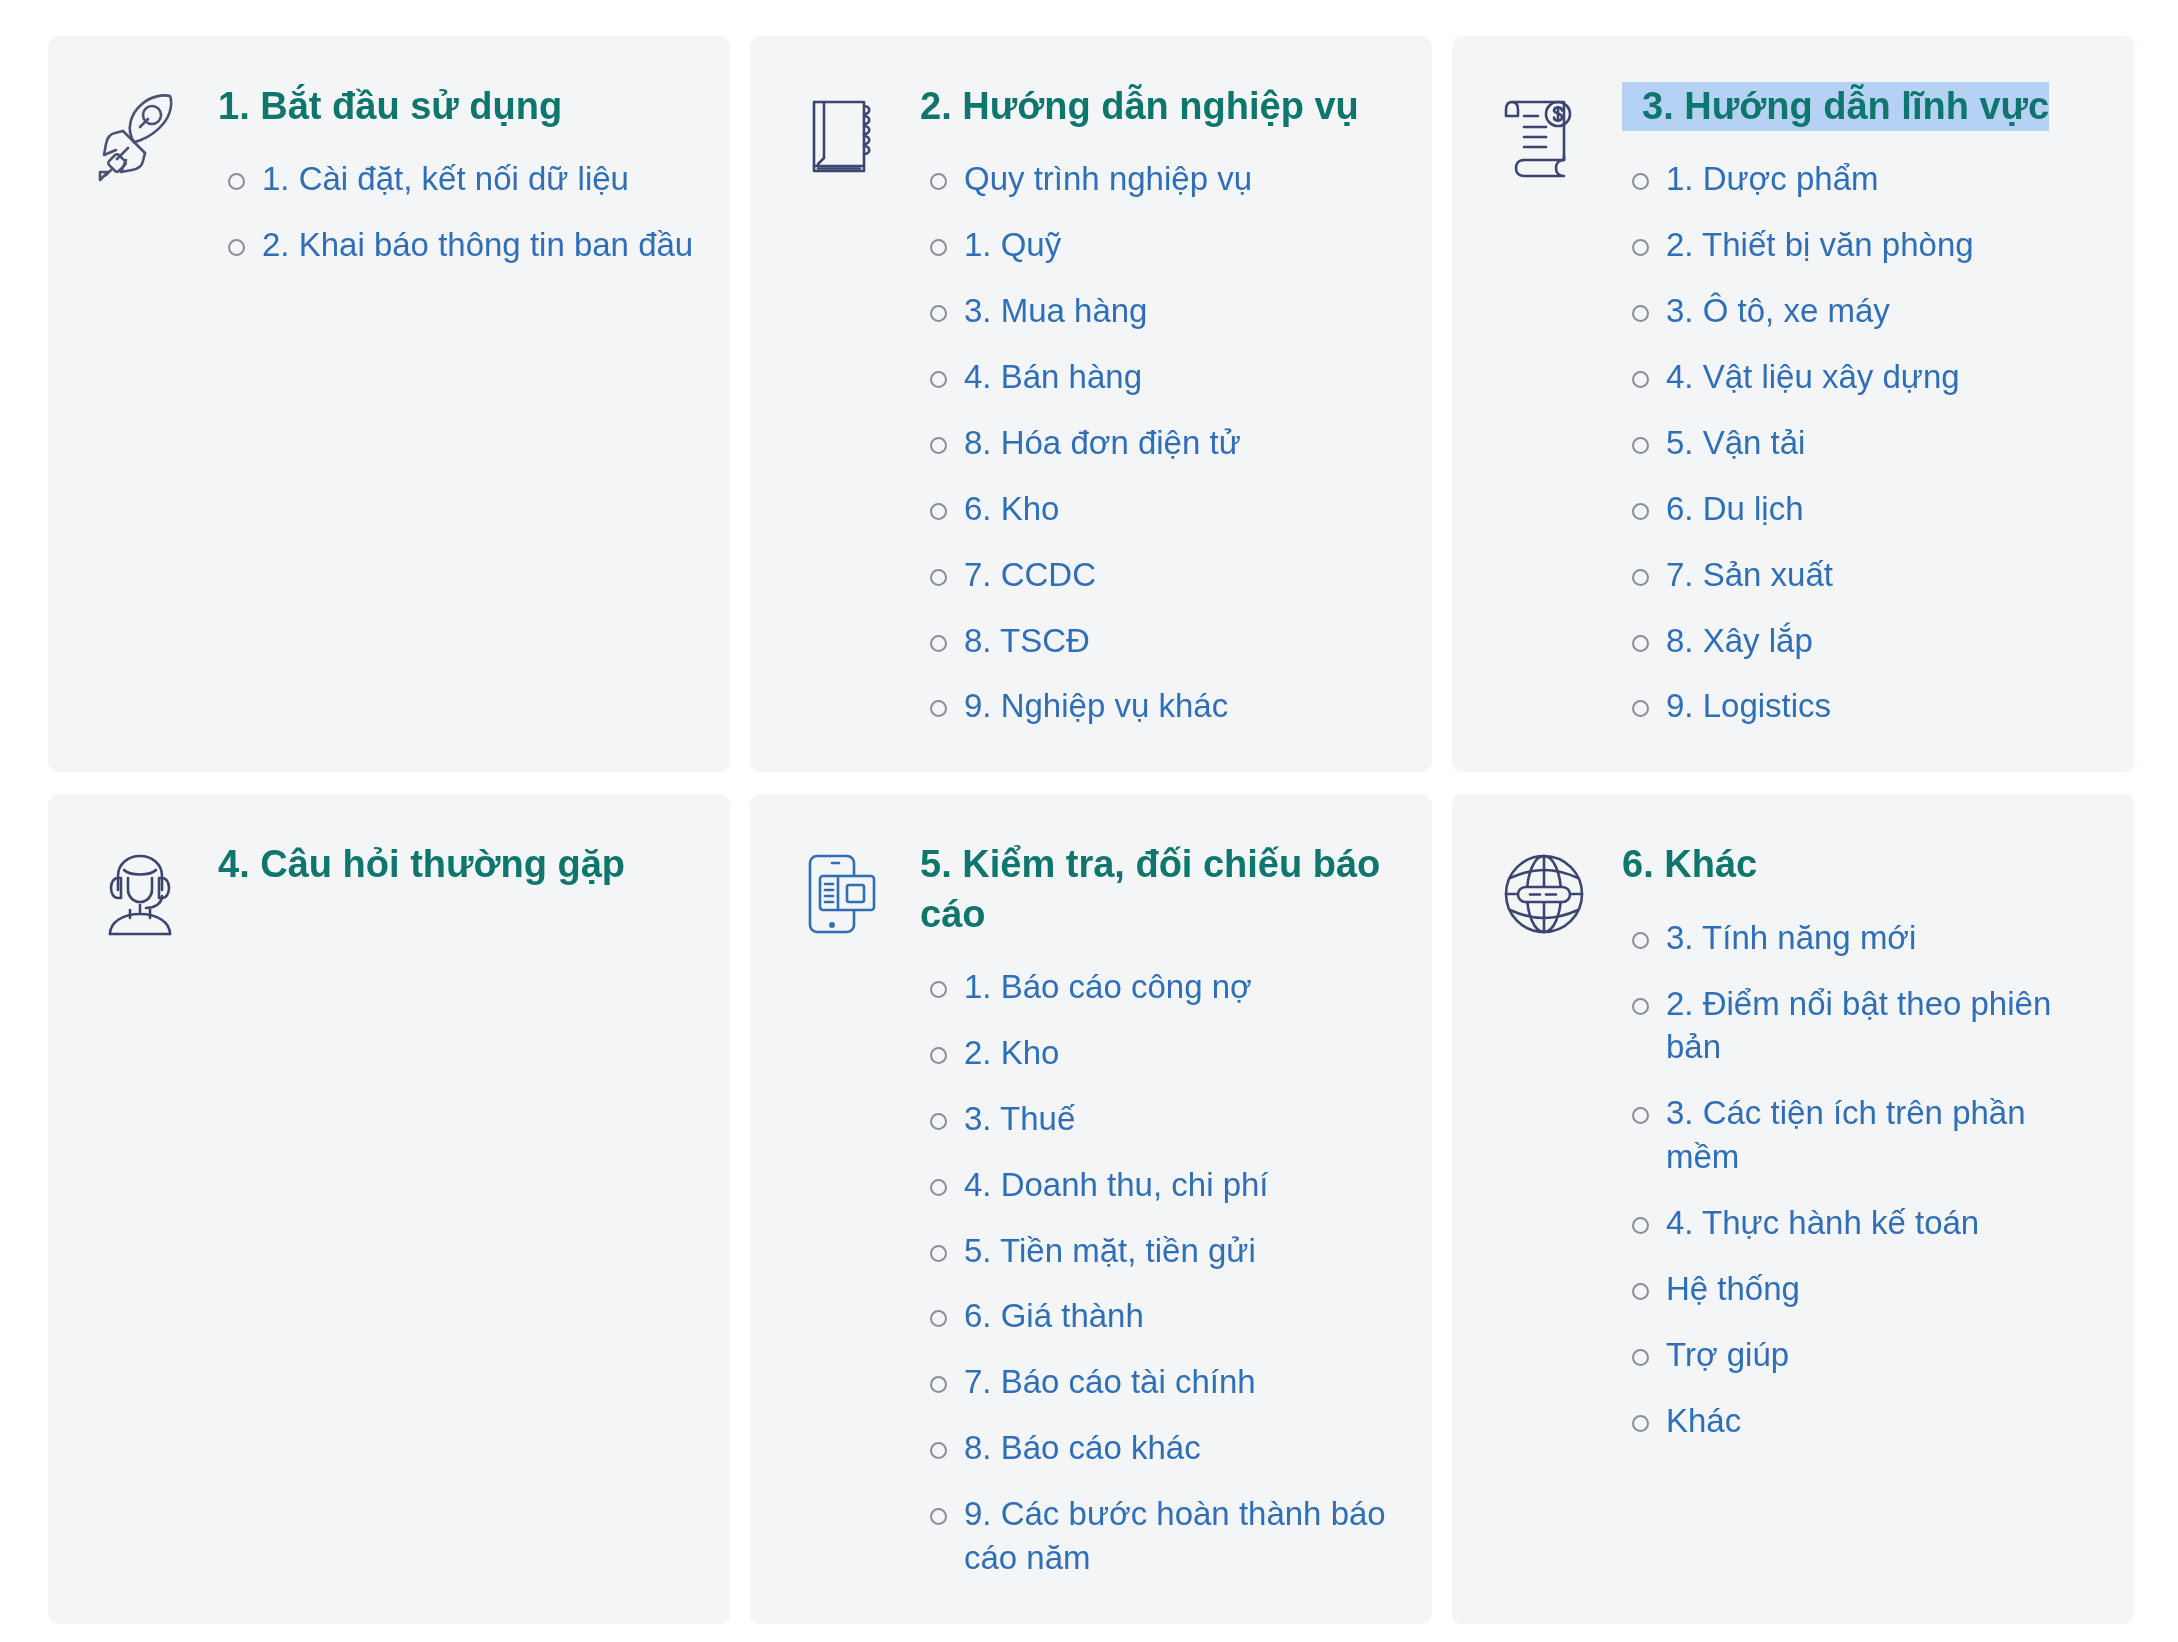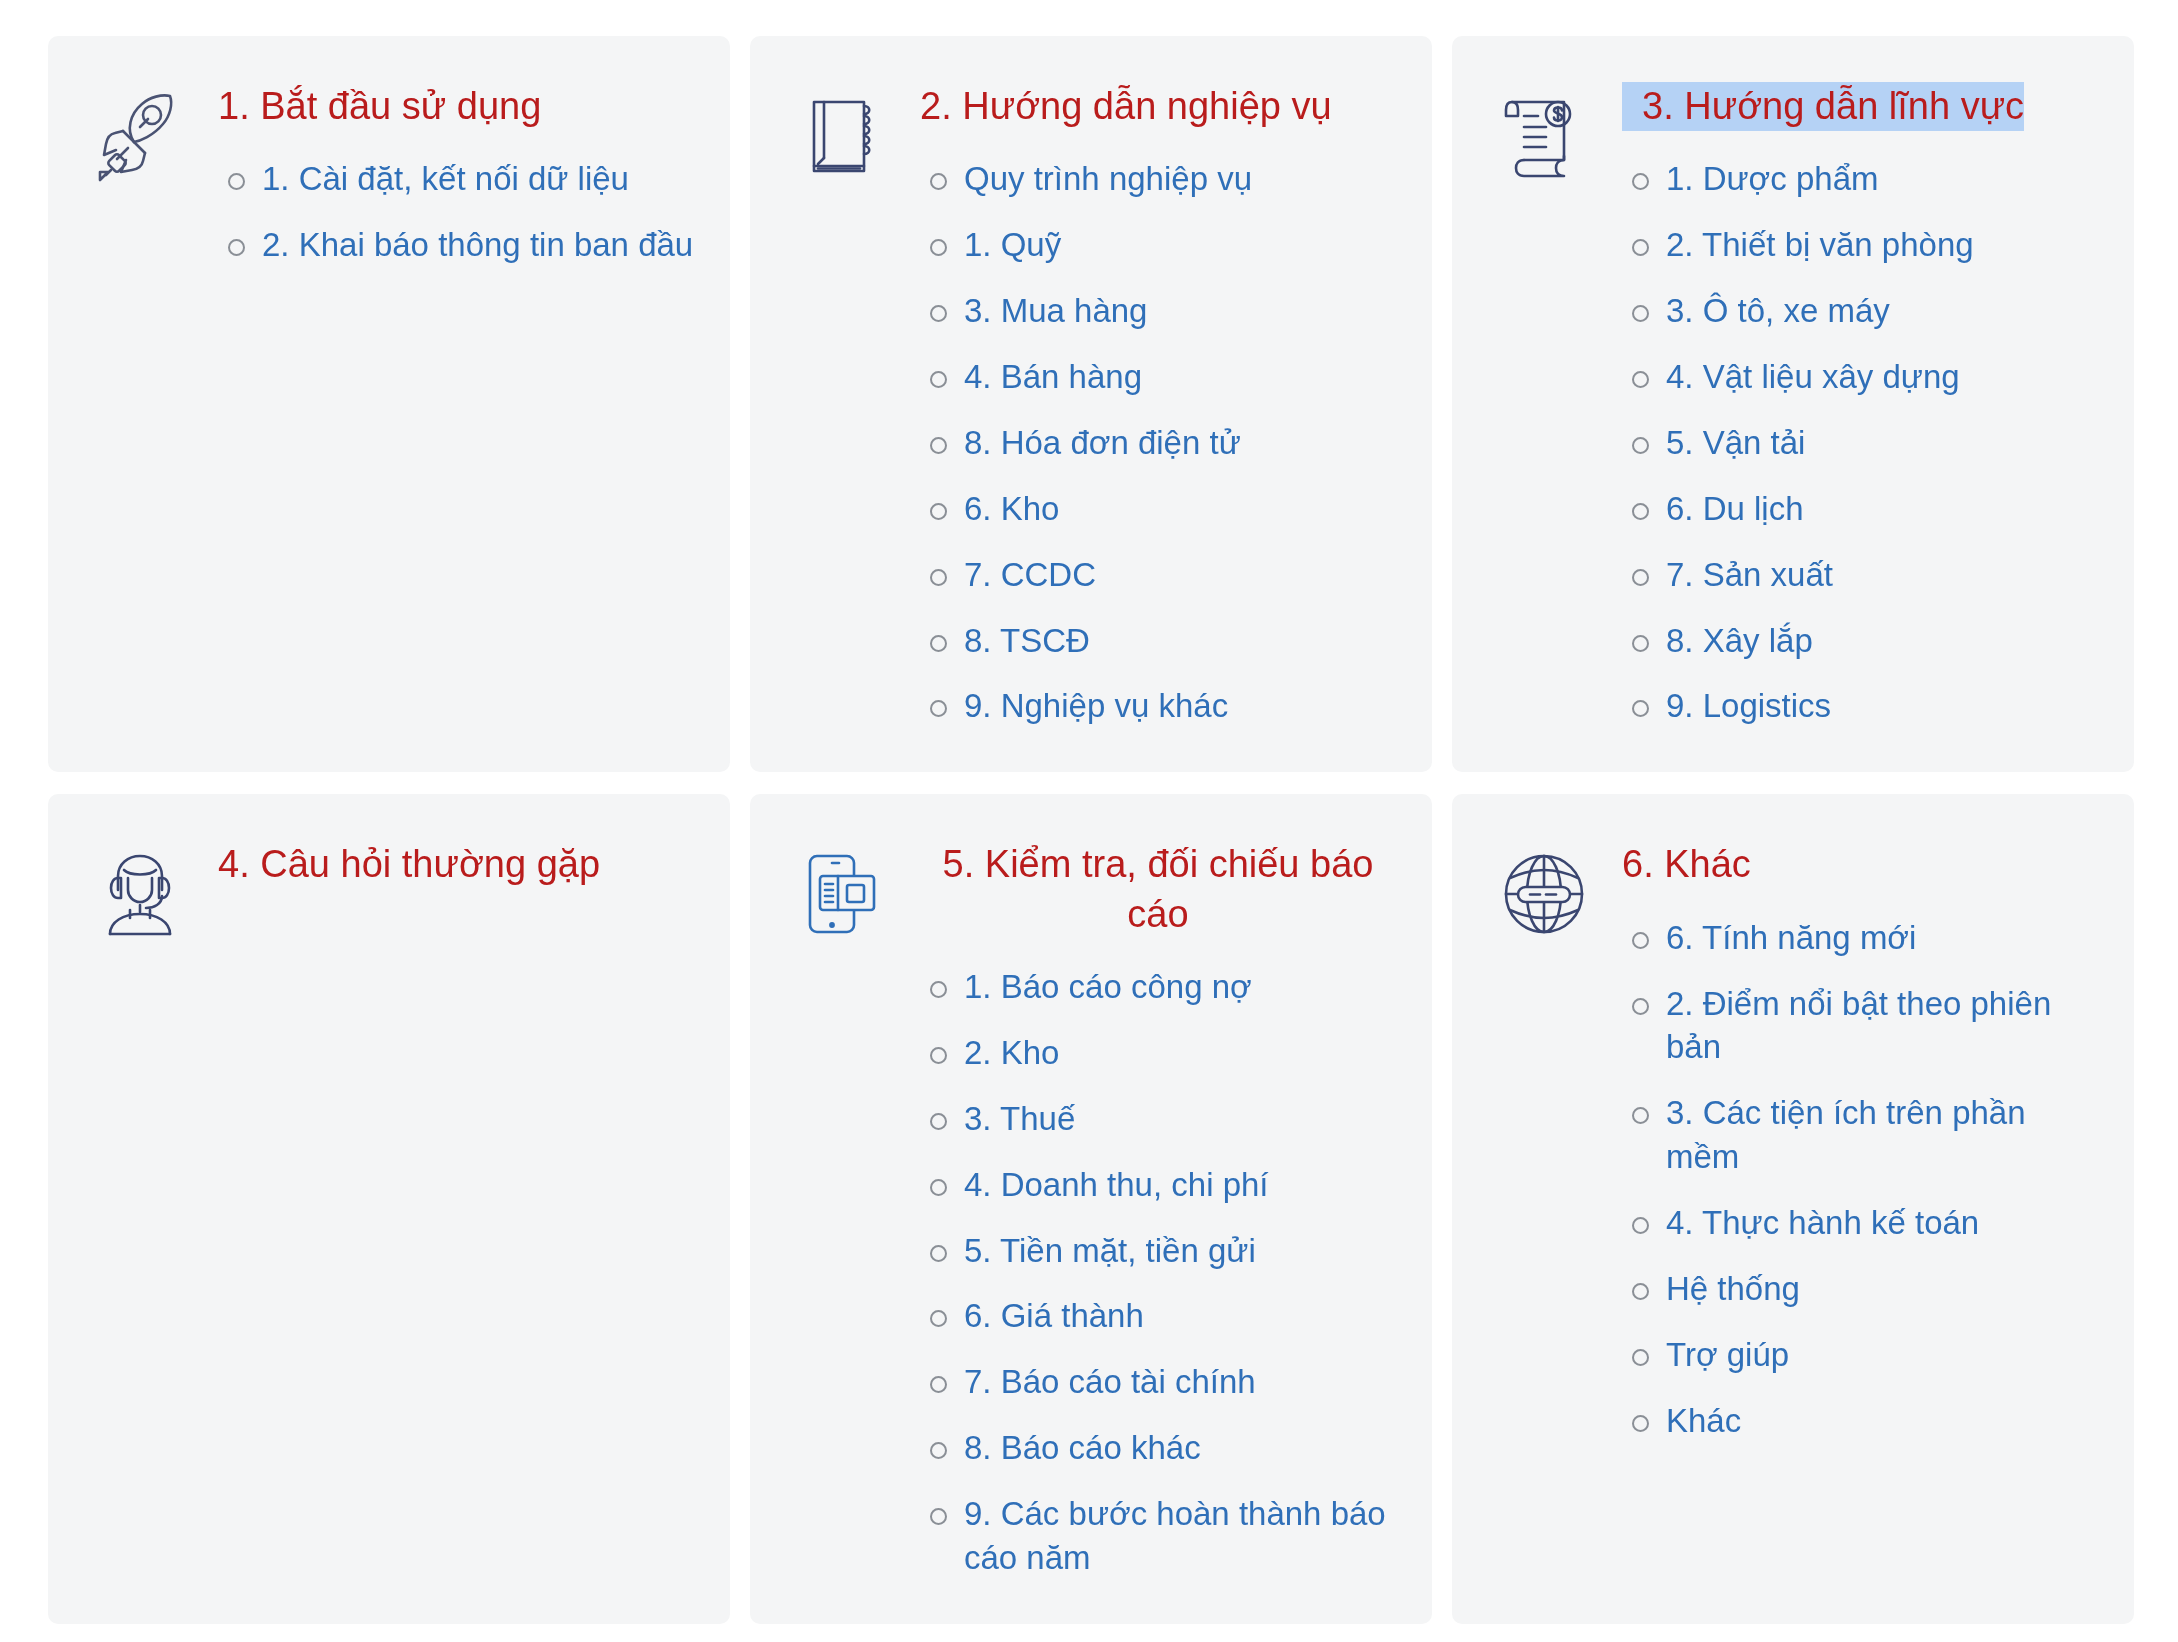--- a/index.html
+++ b/index.html
@@ -43,25 +43,24 @@
 
   .card-body {
     flex: 1 1 auto;
     min-width: 0;
     padding-top: 2px;
   }
 
   .card-title {
     font-size: 38px;
     line-height: 1.3;
-    font-weight: 400;
-    color: #b91c1c;
+    font-weight: 700;
+    color: #0f766e;
     margin-bottom: 26px;
     display: inline-block;
-    text-align: center;
   }
   .card-title.selected {
     background: #b5d2f5;
     padding-left: 20px;
   }
 
   .link-list {
     list-style: none;
   }
   .link-list li {
@@ -247,21 +246,21 @@
         <path d="M16 66 C27 71 38 74 50 74 C62 74 73 71 84 66"></path>
         <path d="M12 50 L88 50"></path>
         <rect x="24" y="43" width="52" height="15" rx="7.5" fill="#f4f5f6"></rect>
         <path d="M36 50.5 L46 50.5"></path>
         <path d="M52 50.5 L62 50.5"></path>
       </svg>
     </div>
     <div class="card-body">
       <h2 class="card-title">6. Khác</h2>
       <ul class="link-list">
-        <li><a>6. Tính năng mới</a></li>
+        <li><a>3. Tính năng mới</a></li>
         <li><a>2. Điểm nổi bật theo phiên bản</a></li>
         <li><a>3. Các tiện ích trên phần mềm</a></li>
         <li><a>4. Thực hành kế toán</a></li>
         <li><a>Hệ thống</a></li>
         <li><a>Trợ giúp</a></li>
         <li><a>Khác</a></li>
       </ul>
     </div>
   </div>
 

